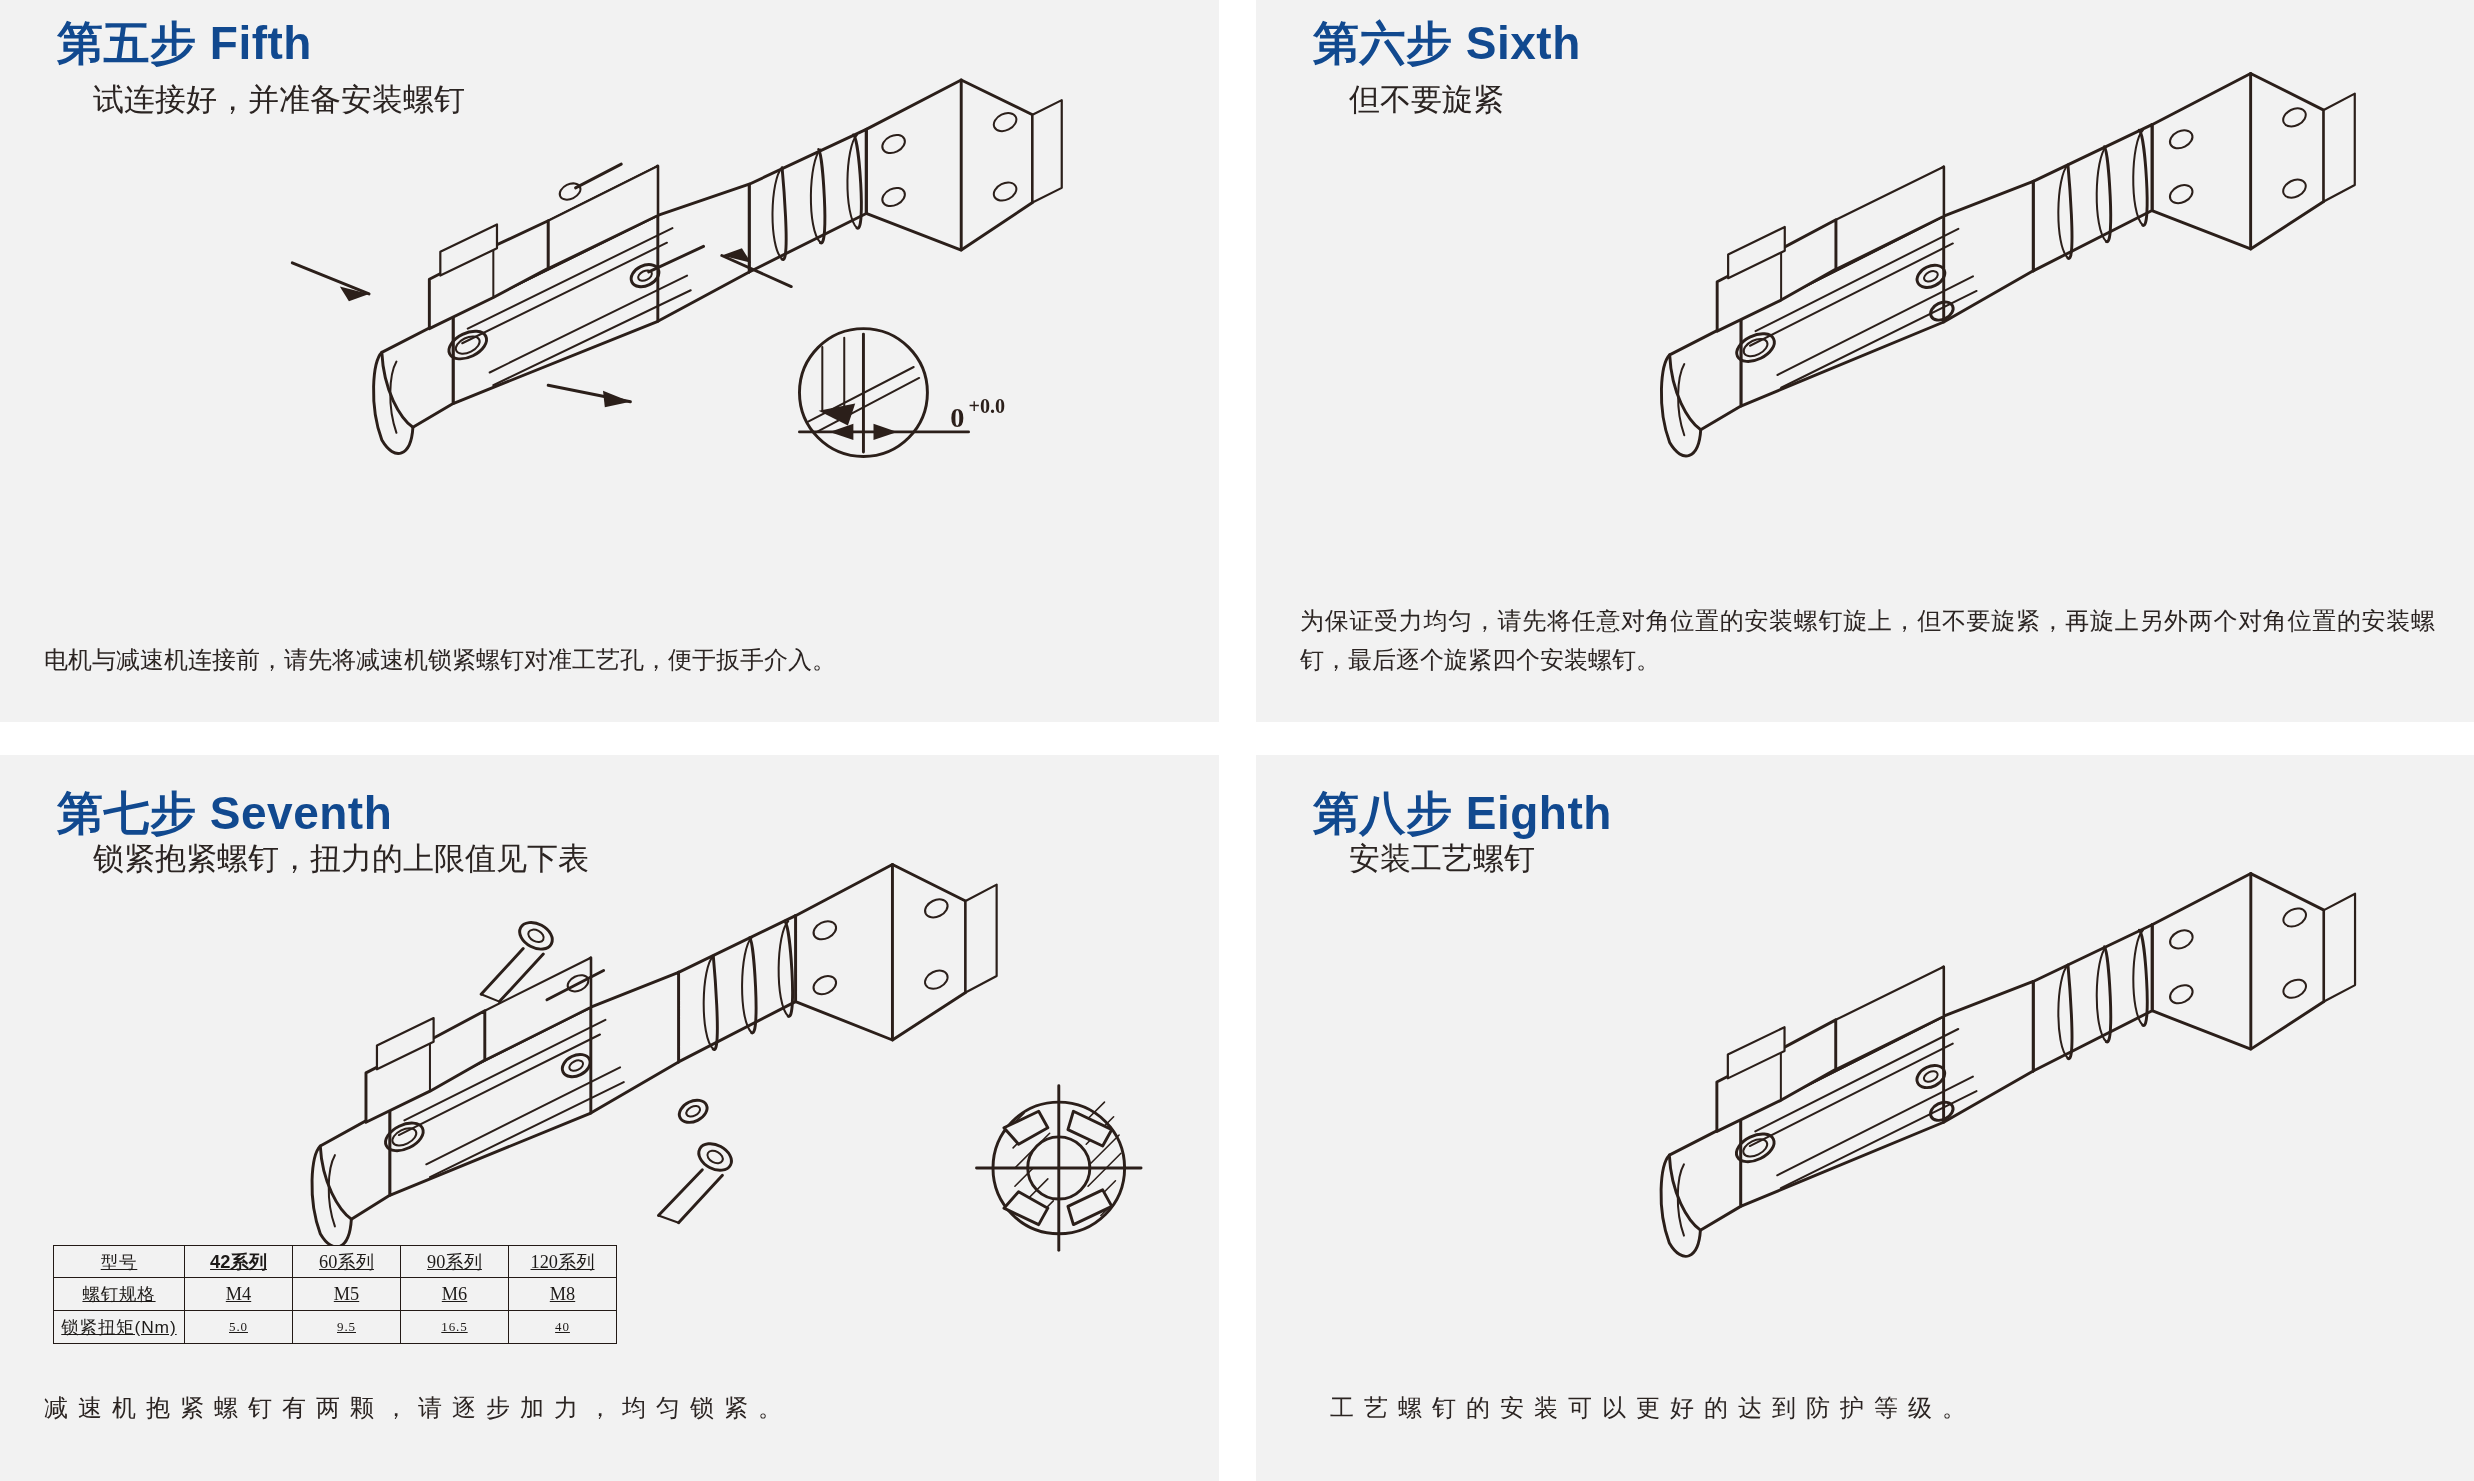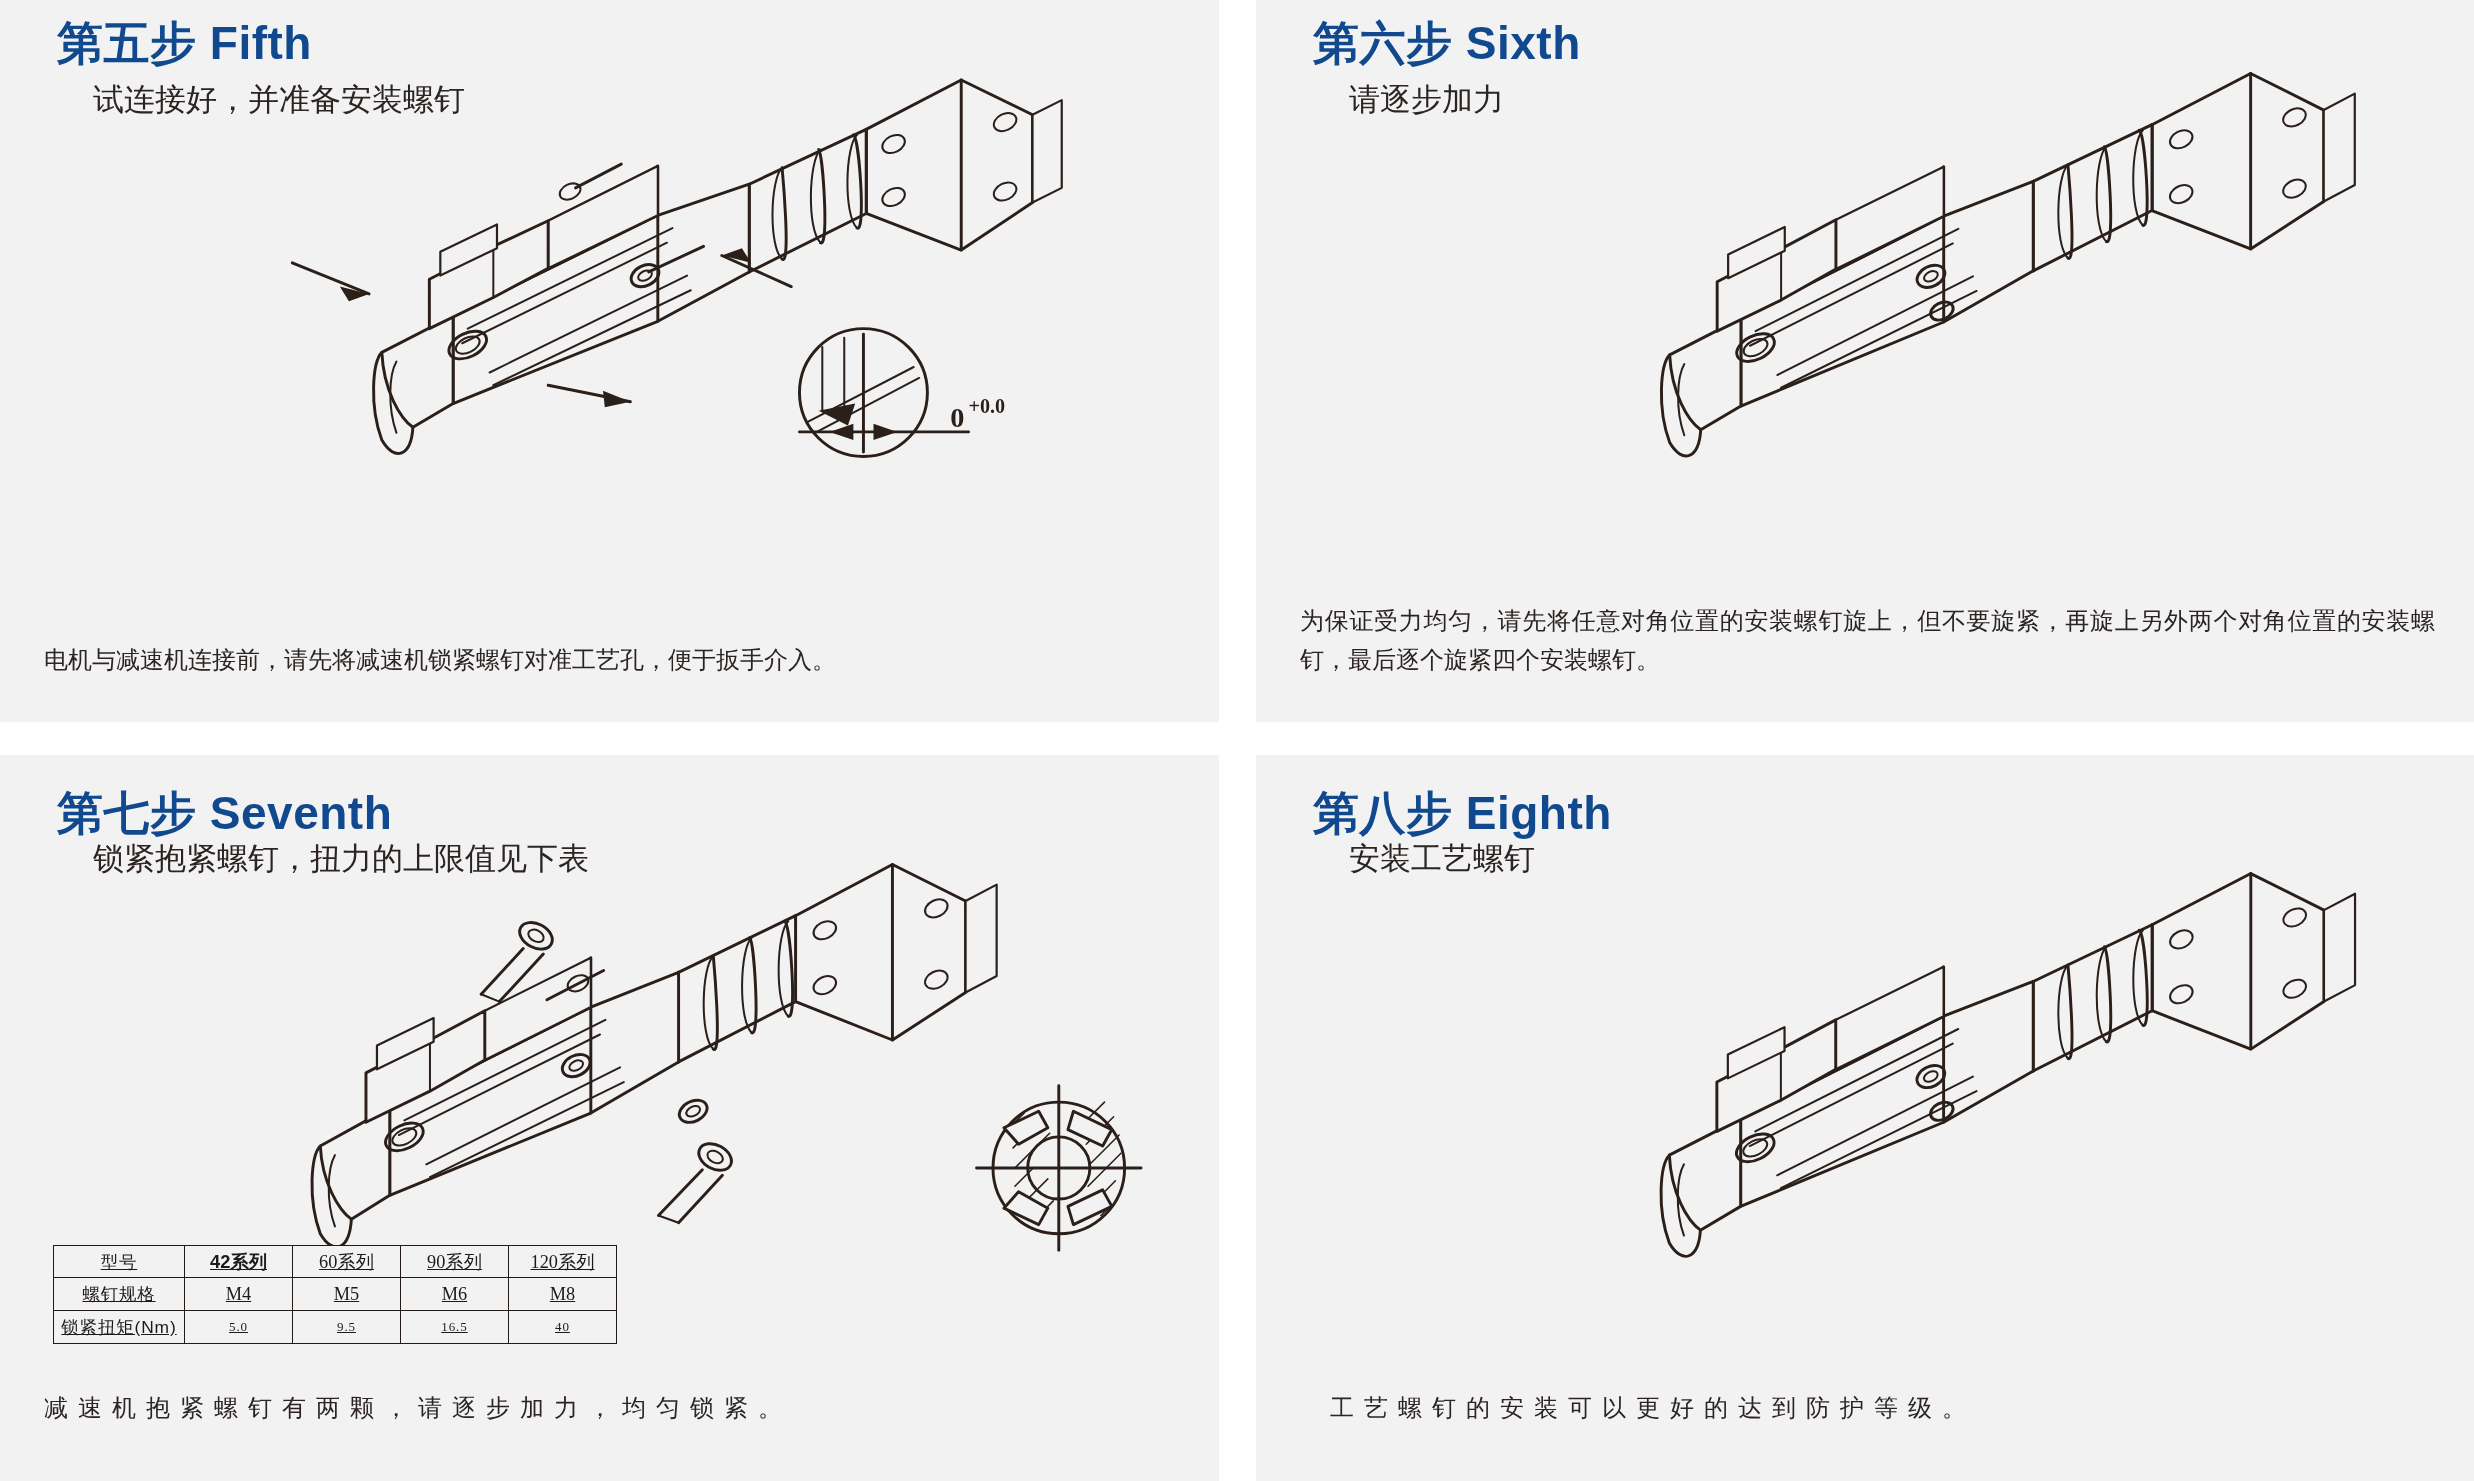--- a/index.html
+++ b/index.html
@@ -210,21 +210,21 @@
     </div>
 
     <div class="caption">电机与减速机连接前，请先将减速机锁紧螺钉对准工艺孔，便于扳手介入。</div>
   </div>
 
   <div class="gutter-v"></div>
   <div class="gutter-h"></div>
 
   <div class="panel p2">
     <div class="head">第六步 Sixth</div>
-    <div class="subhead">请逐步加力</div>
+    <div class="subhead">但不要旋紧</div>
 
     <div class="drawing d2">
       <svg viewBox="0 0 900 520" width="823" height="475">
         <g>
           <path class="face" d="M560 96 L668 40 L748 80 L748 180 L668 232 L560 190 Z"></path>
           <path class="ln" d="M560 96 L560 190"></path>
           <path class="ln" d="M668 40 L668 232"></path>
           <path class="face-l" d="M748 80 L782 62 L782 162 L748 180 Z"></path>
           <ellipse class="ln-t" cx="592" cy="112" rx="13" ry="9" transform="rotate(-26 592 112)"></ellipse>
           <ellipse class="ln-t" cx="716" cy="88" rx="13" ry="9" transform="rotate(-26 716 88)"></ellipse>

